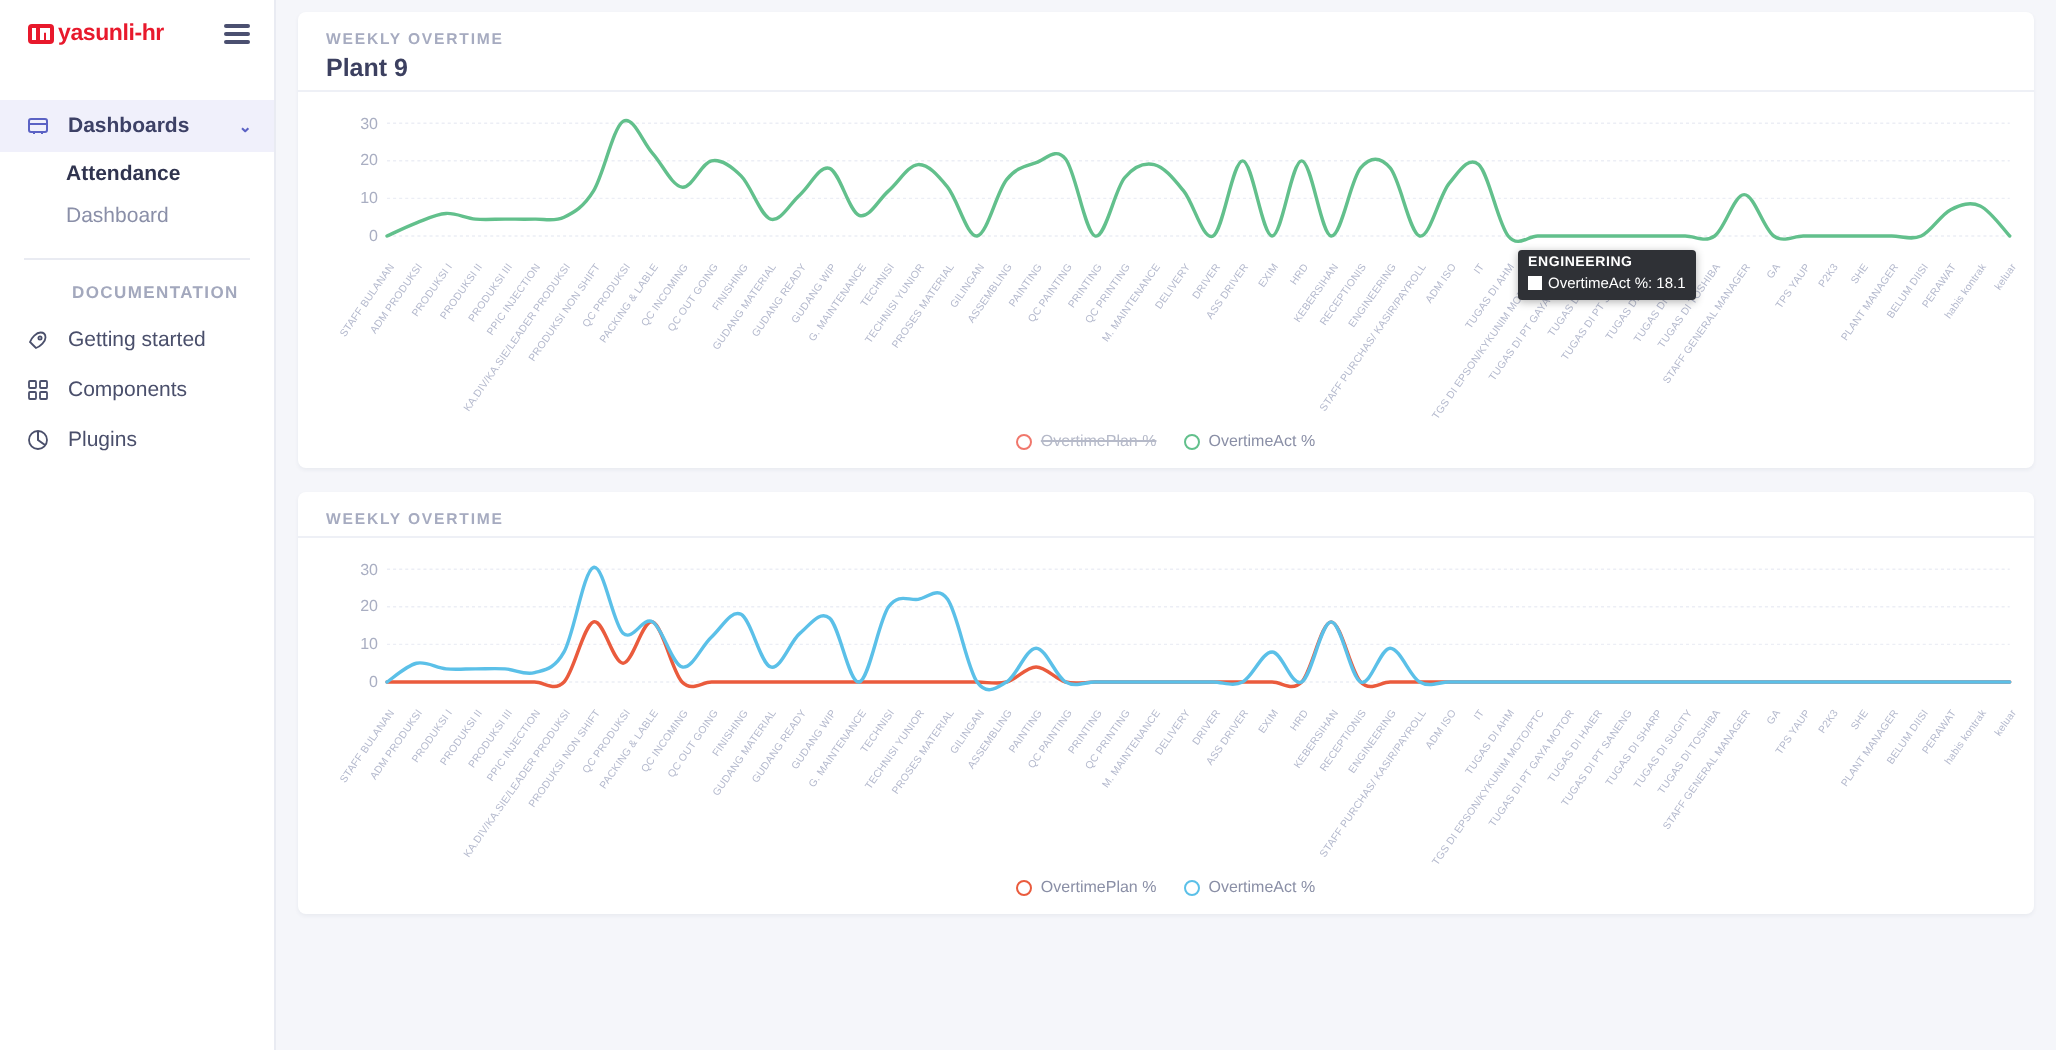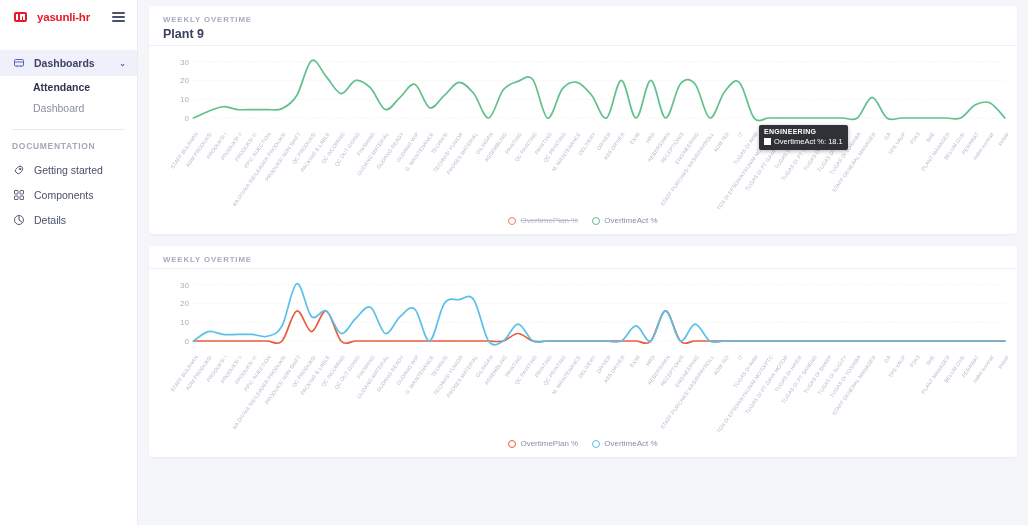--- a/index.html
+++ b/index.html
@@ -17,21 +17,21 @@
     width: 138px; min-width: 138px; height: 525px;
     background: #ffffff;
     border-right: 1px solid #e9ebf2;
     position: relative;
     overflow: hidden;
   }
   .brand-row {
     height: 34px; display: flex; align-items: center;
     justify-content: space-between; padding: 0 11px 0 14px;
   }
-  .brand { display: flex; align-items: center; gap: 10px; }
+  .brand { display: flex; align-items: center; gap: 2px; }
   .brand-mark {
     width: 13px; height: 10px; border-radius: 2px;
     background: #e8192c; position: relative; display: inline-block;
   }
   .brand-mark::before {
     content: ""; position: absolute; left: 2px; top: 2px;
     width: 2px; height: 6px; background: #fff;
   }
   .brand-mark::after {
     content: ""; position: absolute; left: 6px; top: 2px;
@@ -58,21 +58,21 @@
   .nav-item .chev { font-size: 8px; color: #7f86c0; }
   .nav-item.active .chev { color: #5b62c4; }
   .nav-sub {
     font-size: 10.5px; color: #8a8fa8; padding: 0 0 0 33px;
     height: 21px; display: flex; align-items: center; cursor: pointer;
   }
   .nav-sub.current { color: #30344f; font-weight: bold; }
   .nav-sep { height: 1px; background: #e9ebf2; margin: 11px 12px 0 12px; }
   .nav-section {
     font-size: 8.5px; letter-spacing: 0.7px; color: #a3a8bd;
-    font-weight: bold; padding: 11px 12px 6px 12px;
+    font-weight: bold; padding: 11px 12px 6px 12px; margin-left: 24px;
   }
 
   
   .main { flex: 1; height: 525px; overflow: hidden; padding: 6px 11px 0 11px; }
   .card {
     background: #fff; border-radius: 4px;
     box-shadow: 0 1px 2px rgba(40,45,80,0.06);
     margin-bottom: 12px; position: relative;
   }
   .card-head { padding: 9px 14px 4px 14px; }
@@ -188,21 +188,21 @@
         <span class="lbl">Components</span>
       </div>
 
       <div class="nav-item" style="height:25px">
         <span class="ico">
           <svg width="12" height="12" viewBox="0 0 24 24" fill="none" stroke="#4a4f6b" stroke-width="1.8">
             <circle cx="12" cy="12" r="9"></circle>
             <path d="M12 3v9l7 5" stroke-width="2"></path>
           </svg>
         </span>
-        <span class="lbl">Details</span>
+        <span class="lbl">Plugins</span>
       </div>
 
     </nav>
   </aside>
 
   <main class="main">
 
     <section class="card">
       <div class="card-head">
         <div class="card-eyebrow">WEEKLY OVERTIME</div>

